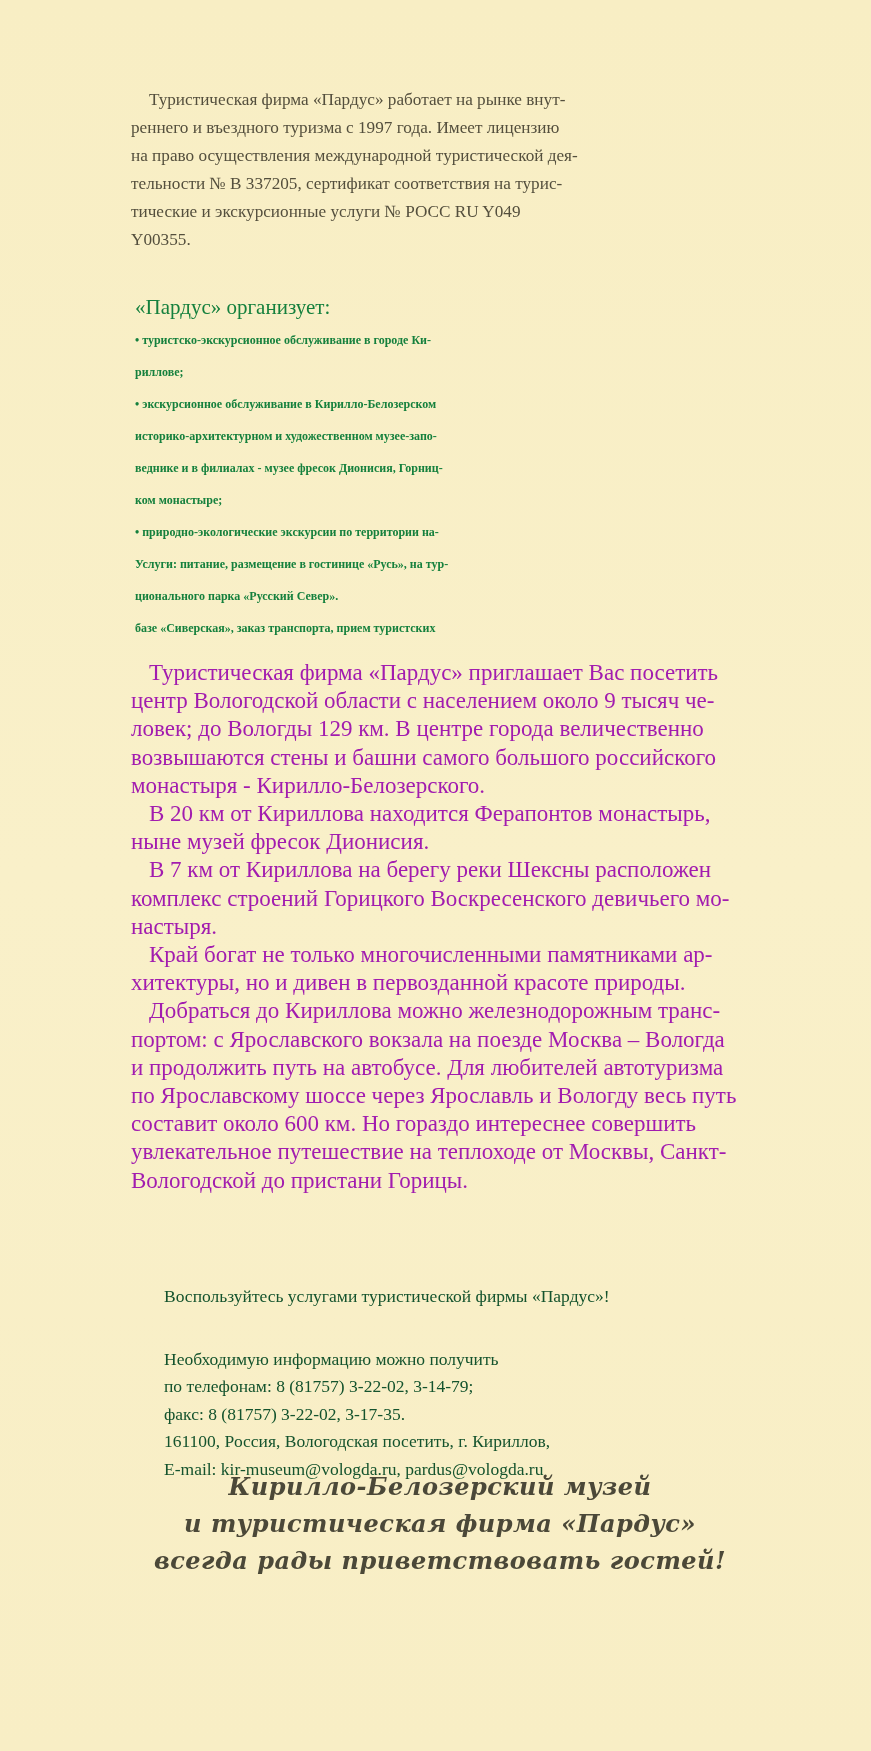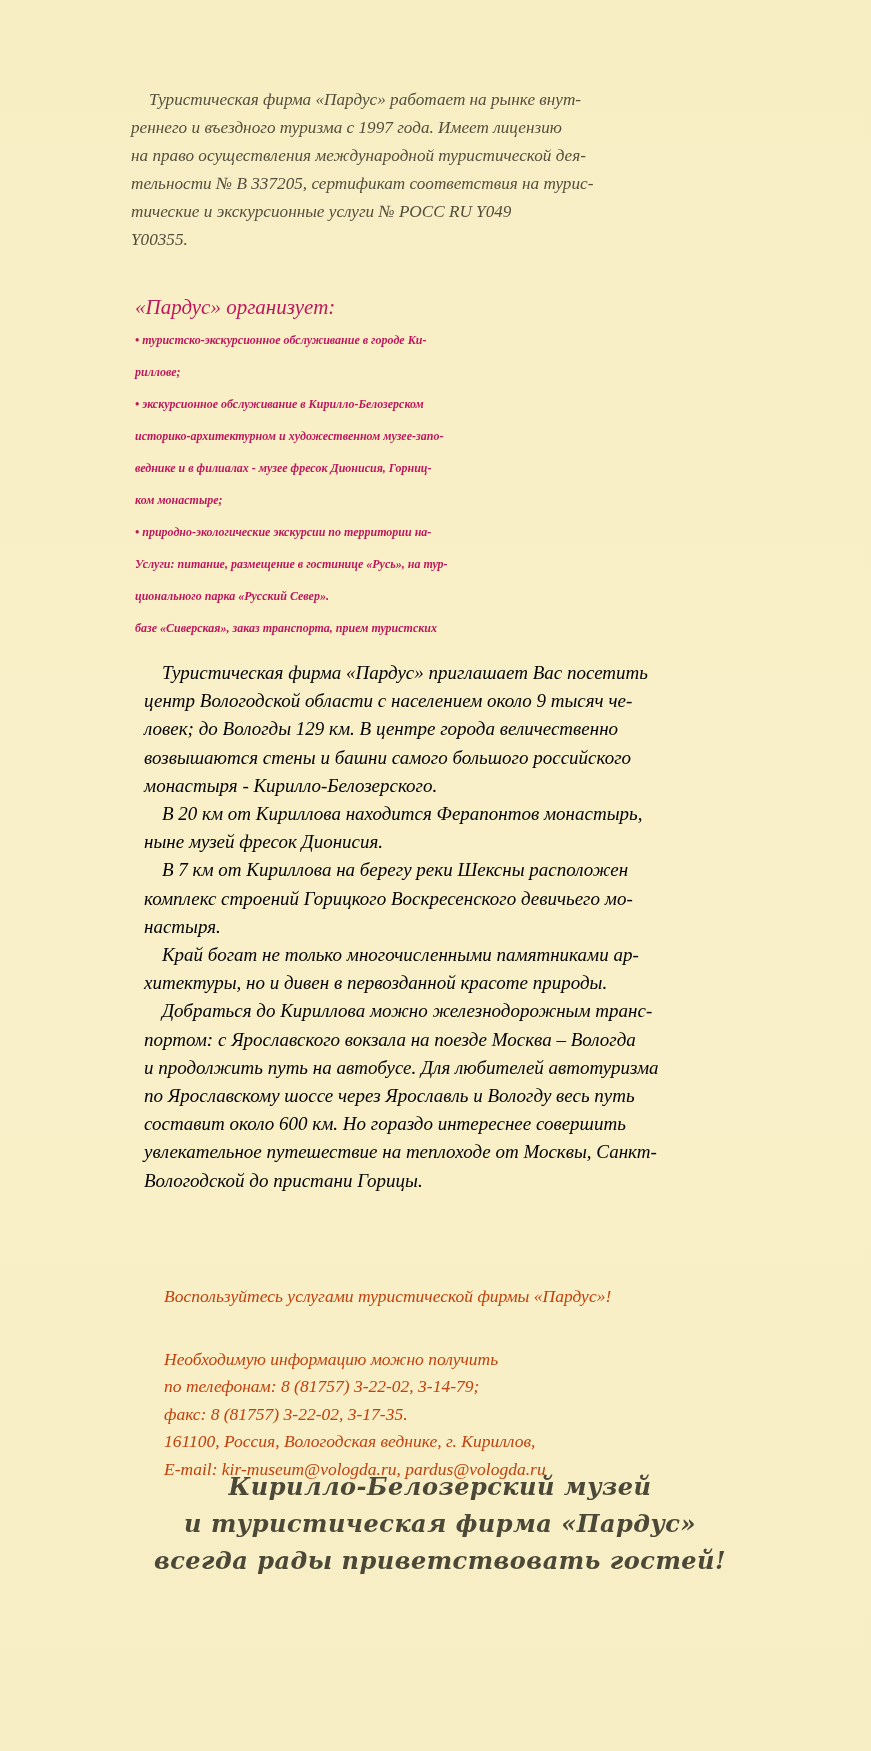--- a/index.html
+++ b/index.html
@@ -6,38 +6,38 @@
   body {
     width: 871px;
     height: 1751px;
     background: #f8efc6;
     background-image: linear-gradient(180deg, #f8eec4 0%, #f9f0c9 50%, #f8eec5 100%);
     color: #4a4636;
     position: relative;
     overflow: hidden;
     font-family: "Liberation Serif", "DejaVu Serif", serif;
   }
-  .block { position: absolute; left: 131px; width: 612px; font-style: italic; }
+  .block { position: absolute; left: 131px; width: 612px; }
   .line { display: block; white-space: nowrap; }
 
   
   .intro { top: 86px; font-size: 17.2px; line-height: 28px; color: #544f3d; }
   .intro .line:first-child { text-indent: 18px; }
 
   
-  .org { top: 292px; left: 135px; color: #be185d; }
+  .org { top: 292px; left: 135px; color: #15803d; }
   .org-title { font-size: 21px; line-height: 30px; display:block; margin-bottom: 2px; }
   .org .line { font-size: 12px; line-height: 32px; font-weight: bold; }
 
   
-  .desc { top: 659px; font-size: 19px; line-height: 28.2px; color: #000000; margin-left: 13px; }
+  .desc { top: 659px; font-size: 23px; line-height: 28.2px; color: #a21caf; }
   .desc .indent { text-indent: 18px; }
 
   
-  .contact { top: 1283px; left: 164px; width: 620px; font-size: 17.5px; line-height: 27.5px; color: #c2410c; }
+  .contact { top: 1283px; left: 164px; width: 620px; font-size: 17.5px; line-height: 27.5px; color: #14532d; }
   .contact .gap { height: 35px; }
 
   
   .closing { top: 1468px; left: 120px; width: 640px; text-align: center;
     font-family: "DejaVu Serif", "Liberation Serif", serif;
     font-style: italic; font-weight: bold; font-size: 24px; line-height: 37px; color: #4b4838; letter-spacing: 0.5px; }
 </style>
 </head>
 <body>
 
@@ -85,21 +85,21 @@
   <span class="line">увлекательное путешествие на теплоходе от Москвы, Санкт-</span>
   <span class="line">Вологодской до пристани Горицы.</span>
 </div>
 
 <div class="block contact">
   <span class="line">Воспользуйтесь услугами туристической фирмы «Пардус»!</span>
   <div class="gap"></div>
   <span class="line">Необходимую информацию можно получить</span>
   <span class="line">по телефонам: 8 (81757) 3-22-02, 3-14-79;</span>
   <span class="line">факс: 8 (81757) 3-22-02, 3-17-35.</span>
-  <span class="line">161100, Россия, Вологодская веднике, г. Кириллов,</span>
+  <span class="line">161100, Россия, Вологодская посетить, г. Кириллов,</span>
   <span class="line">E-mail: kir-museum@vologda.ru, pardus@vologda.ru</span>
 </div>
 
 <div class="block closing">
   <span class="line">Кирилло-Белозерский музей</span>
   <span class="line">и туристическая фирма «Пардус»</span>
   <span class="line">всегда рады приветствовать гостей!</span>
 </div>
 
 </body></html>

